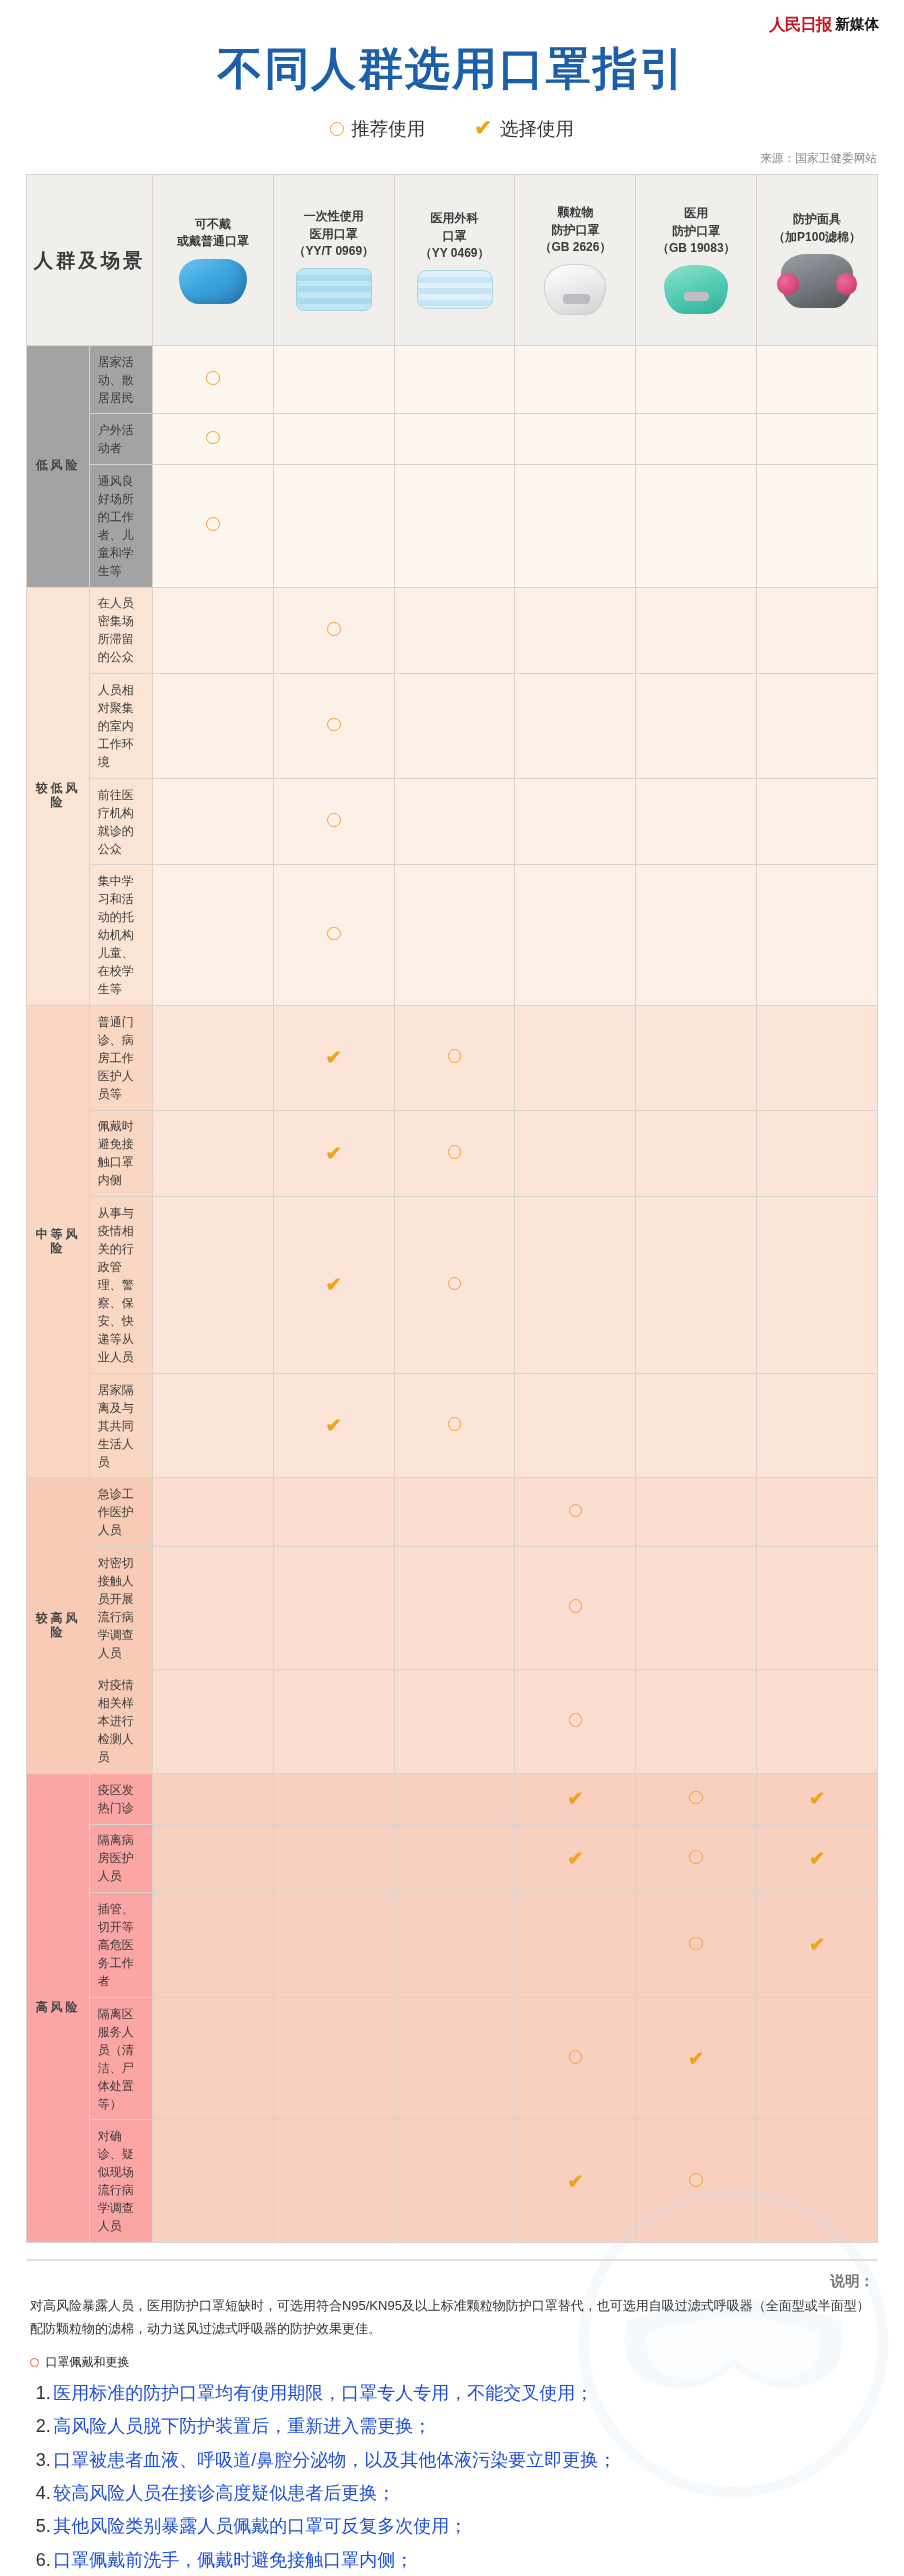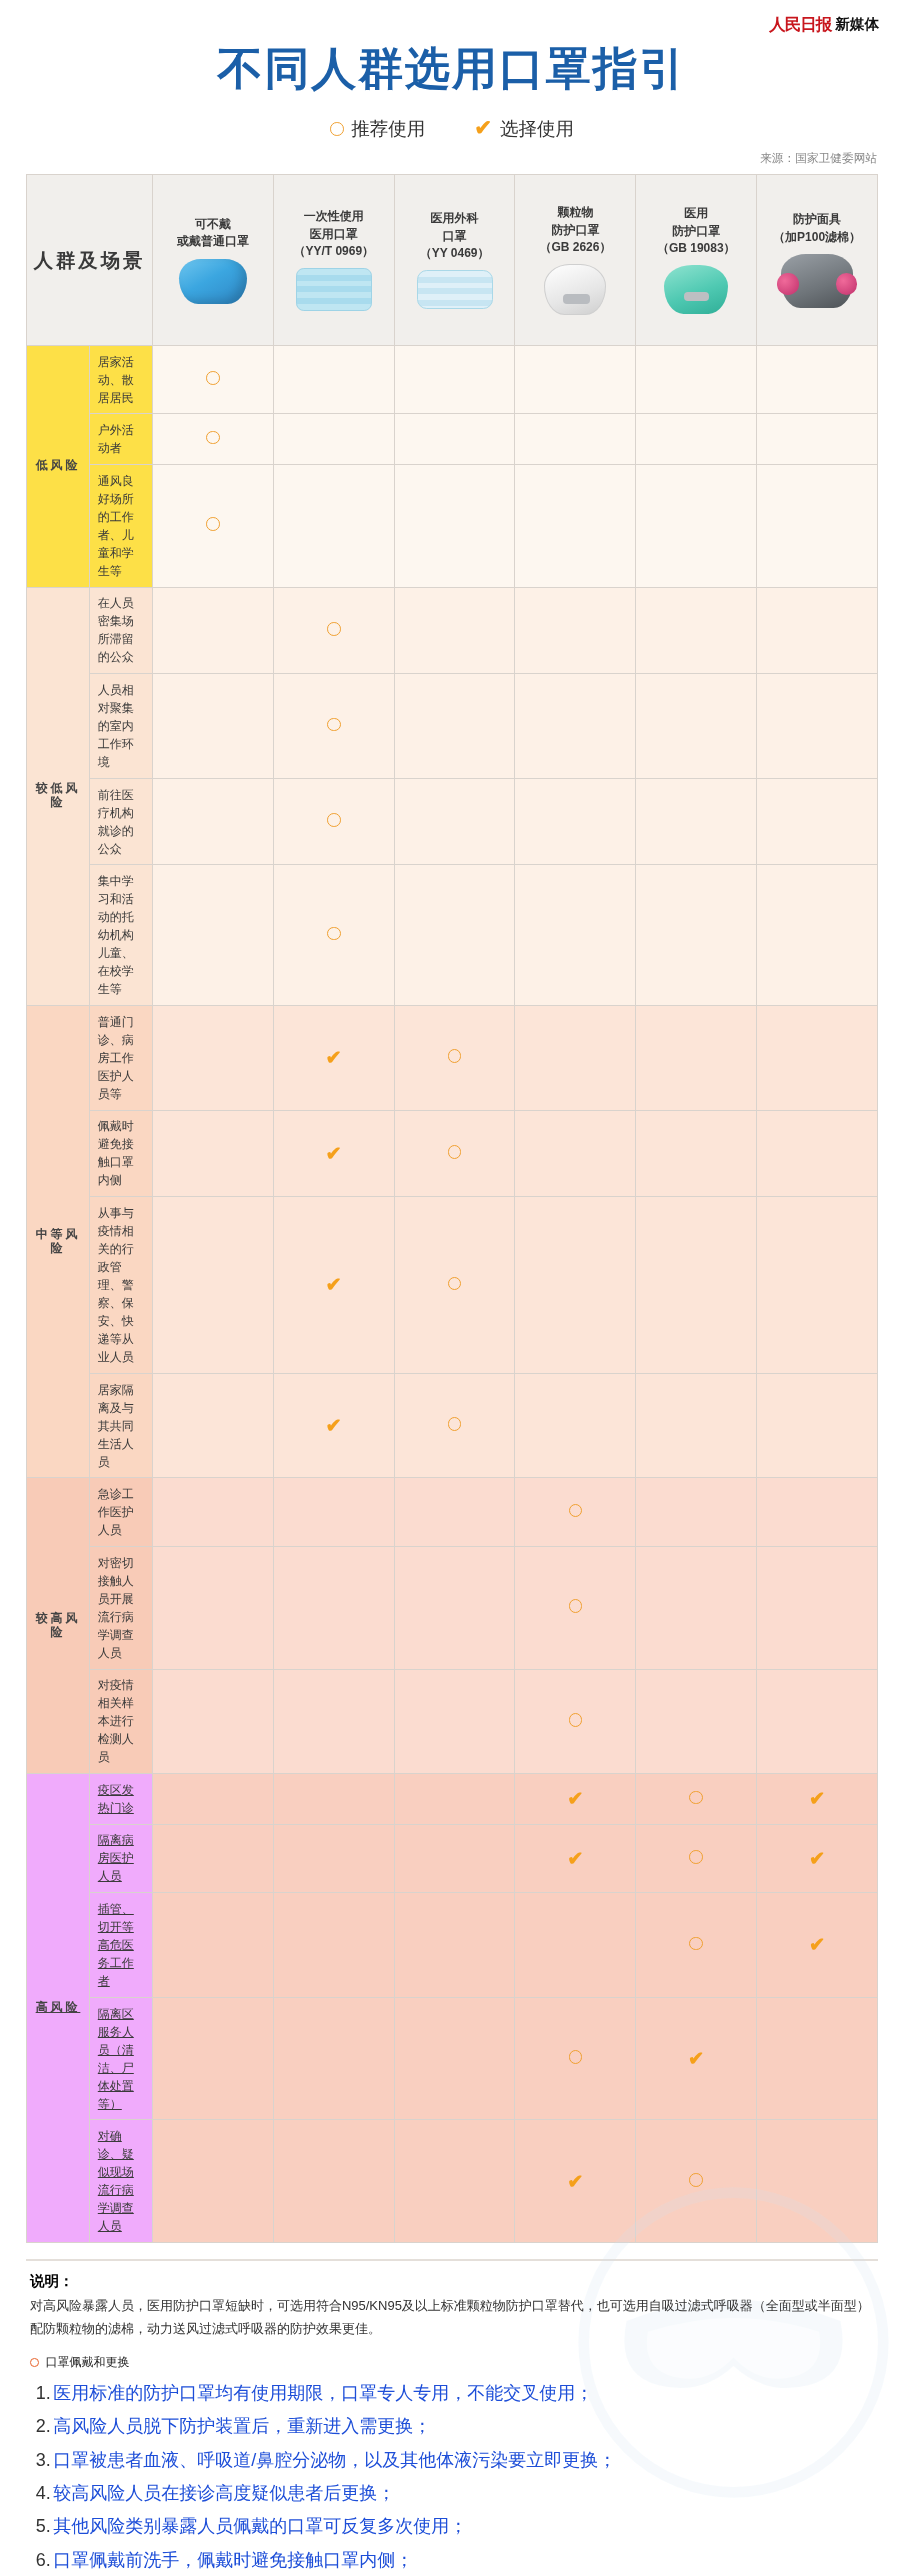--- a/index.html
+++ b/index.html
@@ -168,41 +168,41 @@
   td.mark {
     text-align:center;
     height:37px;
   }
   .o {
     display:inline-block;width:13.6px;height:13.6px;border:1.9px solid #f0a030;border-radius:50%;
   }
   .v { color:#f5a01b;font-size:19.4px;font-weight:bold;line-height:1; }
   
   .band-low td { background:#fdf7f0; }
-  .band-low td.risk, .band-low td.scene { background:#fde047; }
+  .band-low td.risk, .band-low td.scene { background:#a3a3a3; }
   .band-lower td { background:#fdf1e7; }
   .band-lower td.risk, .band-lower td.scene { background:#fbe4d3; }
   .band-mid td { background:#fce5d8; }
   .band-mid td.risk, .band-mid td.scene { background:#fad7c2; }
   .band-higher td { background:#fbdcd0; }
   .band-higher td.risk, .band-higher td.scene { background:#f8cbb7; }
   .band-high td { background:#f9cfc0; }
-  .band-high td.risk, .band-high td.scene { background:#f0abfc;text-decoration:underline; }
+  .band-high td.risk, .band-high td.scene { background:#fca5a5; }
   
   .divider {
     width:852px;margin:15.6px auto 0 auto;height:1.9px;background:#e4dfda;
   }
   .notes {
     width:852px;margin:0 auto;
     padding:11.7px 3.9px 9.7px 3.9px;
     position:relative;
     z-index:2;
   }
   .notes h3 {
-    font-size:14.6px;margin:0 0 3.9px 0;color:#000000;
+    font-size:14.6px;margin:0 0 3.9px 0;color:#737373;text-align:right;
   }
   .notes p.body {
     font-size:13px;line-height:1.75;margin:0 0 5.8px 0;color:#333;
   }
   .sec-title {
     display:flex;align-items:center;gap:6.8px;
     font-size:12px;font-weight:normal;color:#222;
     margin:13.6px 0 5.8px 0;
   }
   .bullet {

